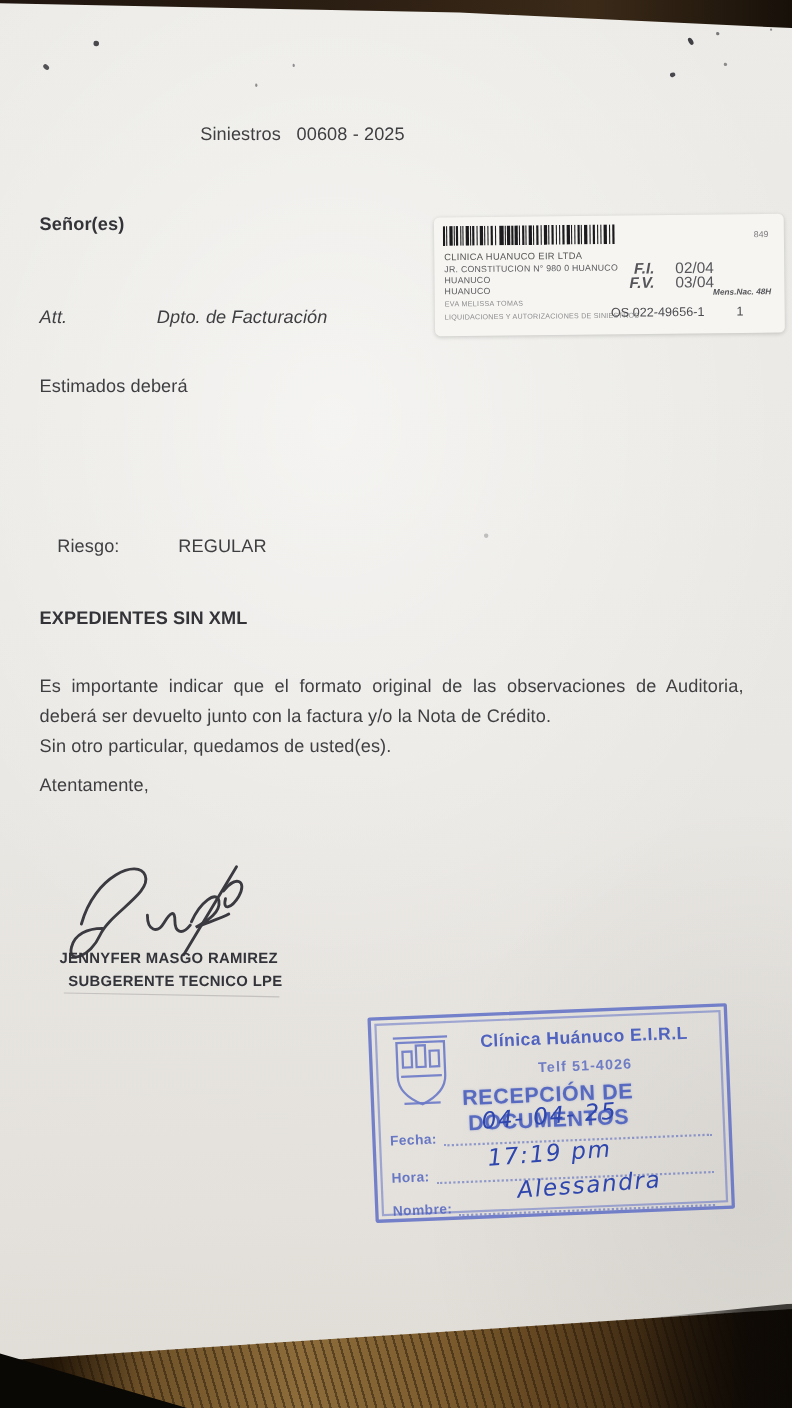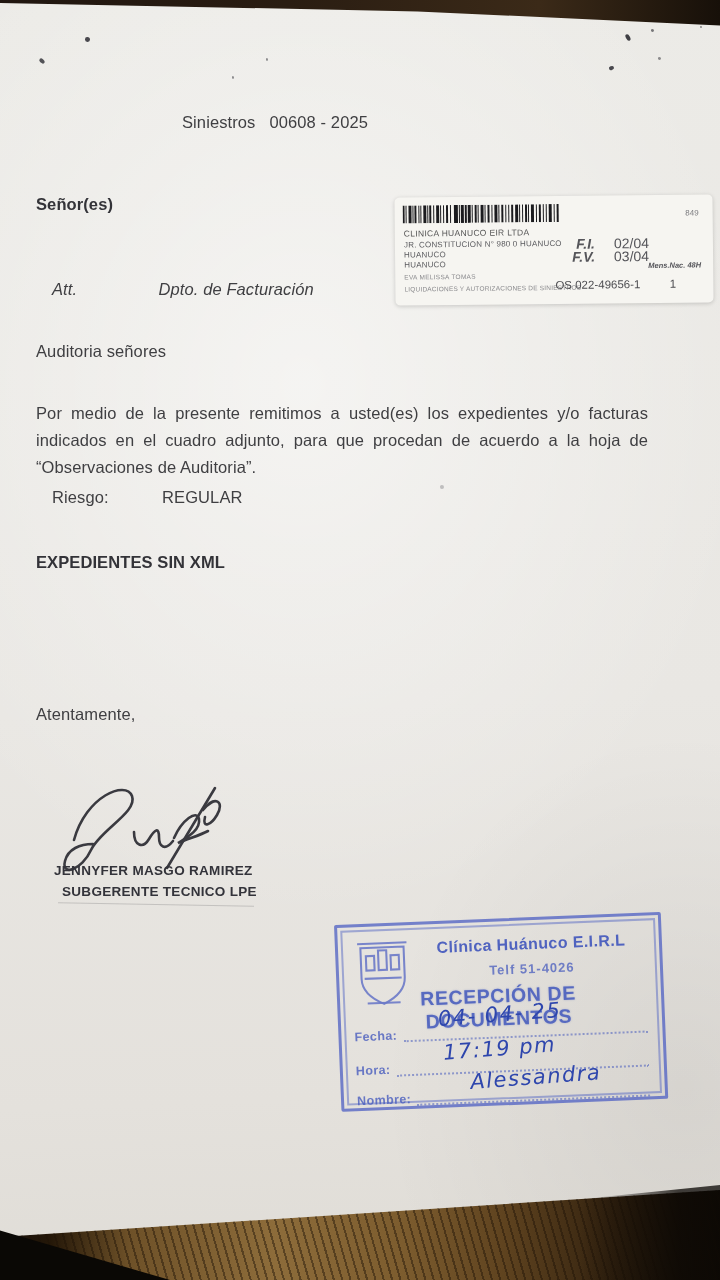--- a/index.html
+++ b/index.html
@@ -97,39 +97,40 @@
     </div>
 
     <div class="line" style="left:182px;top:113px;">
       <span>Siniestros</span>&nbsp;&nbsp;
       <span>00608 - 2025</span>
     </div>
 
 
     <div class="line bold" style="left:36px;top:195px;">Señor(es)</div>
 
-    <div class="line ital" style="left:52px;top:280px;">
+    <div class="line ital" style="left:36px;top:280px;">
       <span>Att.</span>
       <span style="display:inline-block;width:72px;"></span>
       <span>Dpto. de Facturación</span>
     </div>
 
-    <div class="line" style="left:36px;top:342px;">Auditoria señores</div>
-
-    <div class="para" style="left:36px;top:400px;width:612px;">Por medio de la presente remitimos a usted(es) los expedientes y/o facturas indicados en el cuadro adjunto, para que procedan de acuerdo a la hoja de “Observaciones de Auditoria”.</div>
+    <div class="line" style="left:36px;top:342px;">Estimados deberá</div>
+
 
     <div class="line" style="left:52px;top:488px;">
       <span>Riesgo:</span>
       <span style="display:inline-block;width:44px;"></span>
       <span>REGULAR</span>
     </div>
 
     <div class="line bold" style="left:36px;top:553px;">EXPEDIENTES SIN XML</div>
 
-
+    <div class="para" style="left:36px;top:611px;width:640px;">Es importante indicar que el formato original de las observaciones de Auditoria, deberá ser devuelto junto con la factura y/o la Nota de Crédito.</div>
+
+    <div class="line" style="left:36px;top:670px;">Sin otro particular, quedamos de usted(es).</div>
 
     <div class="line" style="left:36px;top:705px;">Atentamente,</div>
 
     <svg class="signature" viewBox="0 0 182 96">
       <g fill="none" stroke="#3a3a40" stroke-width="2.6" stroke-linecap="round">
         <path d="M28,62 C40,18 80,2 86,18 C92,34 54,52 45,72 C36,92 15,99 19,83 C22,71 34,66 47,66"></path>
         <path d="M88,54 C88,68 97,71 103,61 C109,51 113,49 113,59 C113,69 119,73 127,63"></path>
         <path d="M128,60 C136,42 151,31 153,41 C155,53 138,61 132,65 C141,61 155,57 162,53"></path>
         <path d="M169,10 L121,90"></path>
         <path d="M157,32 C169,17 179,23 171,37 C165,47 156,51 159,39"></path>

